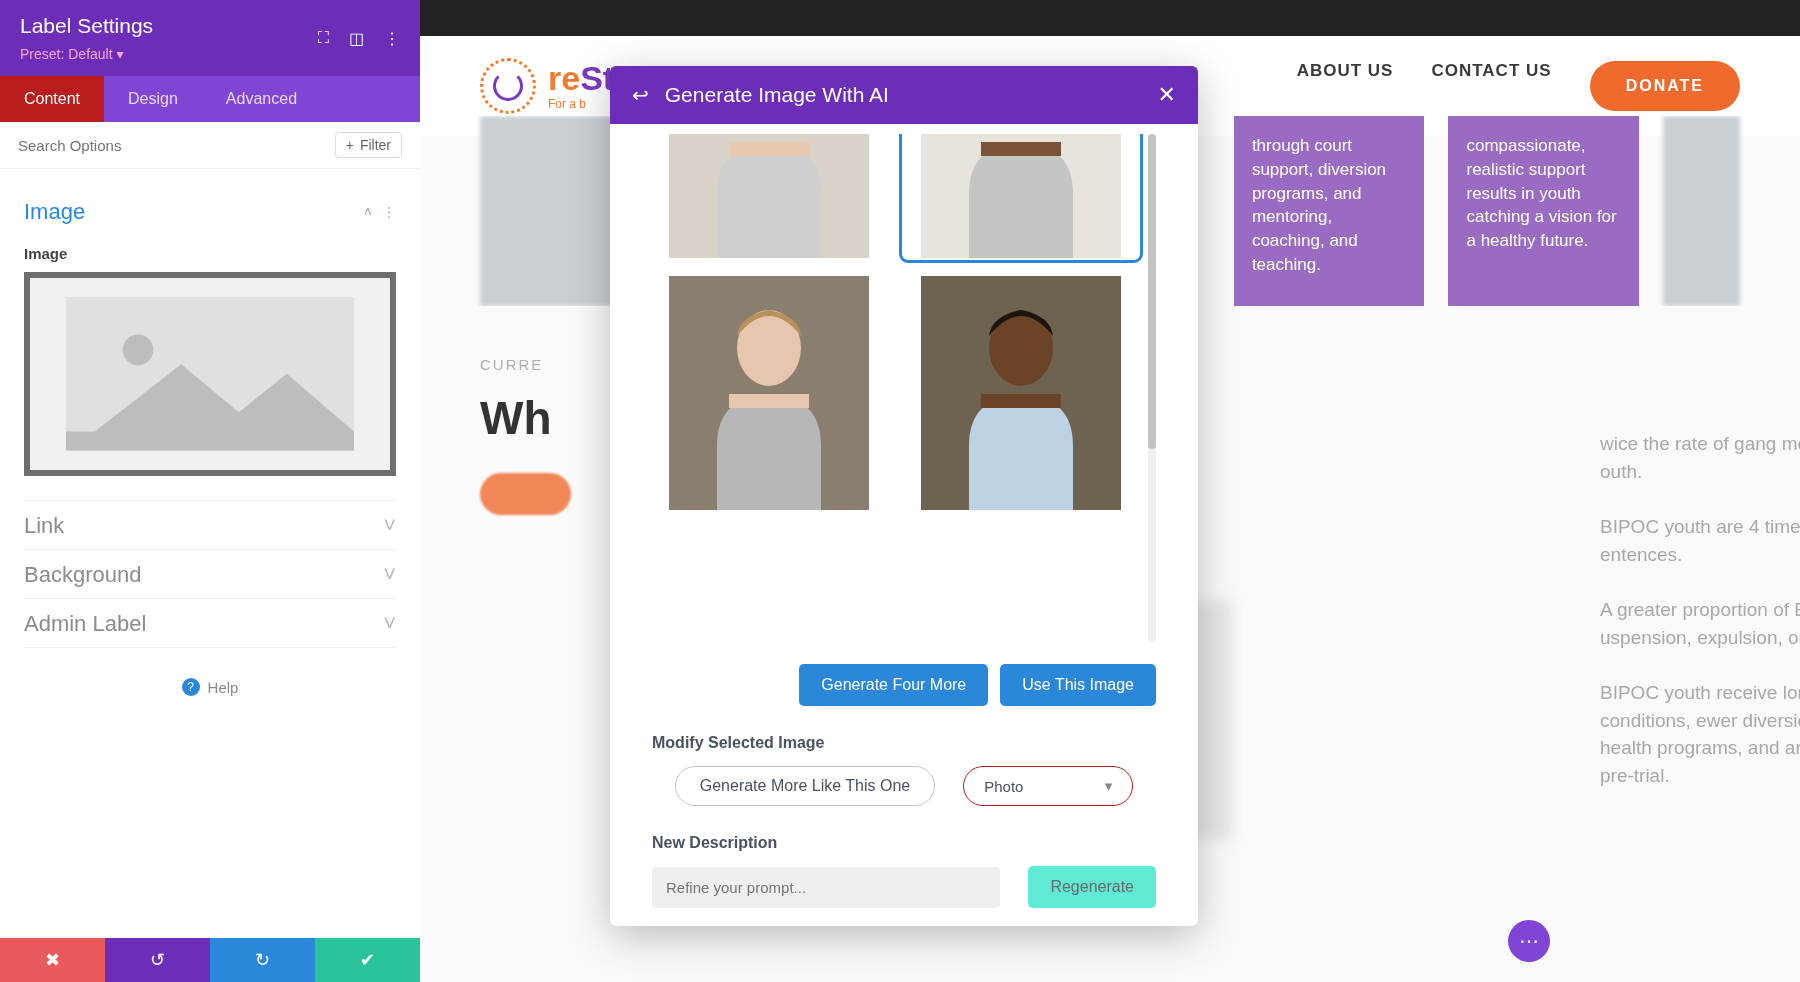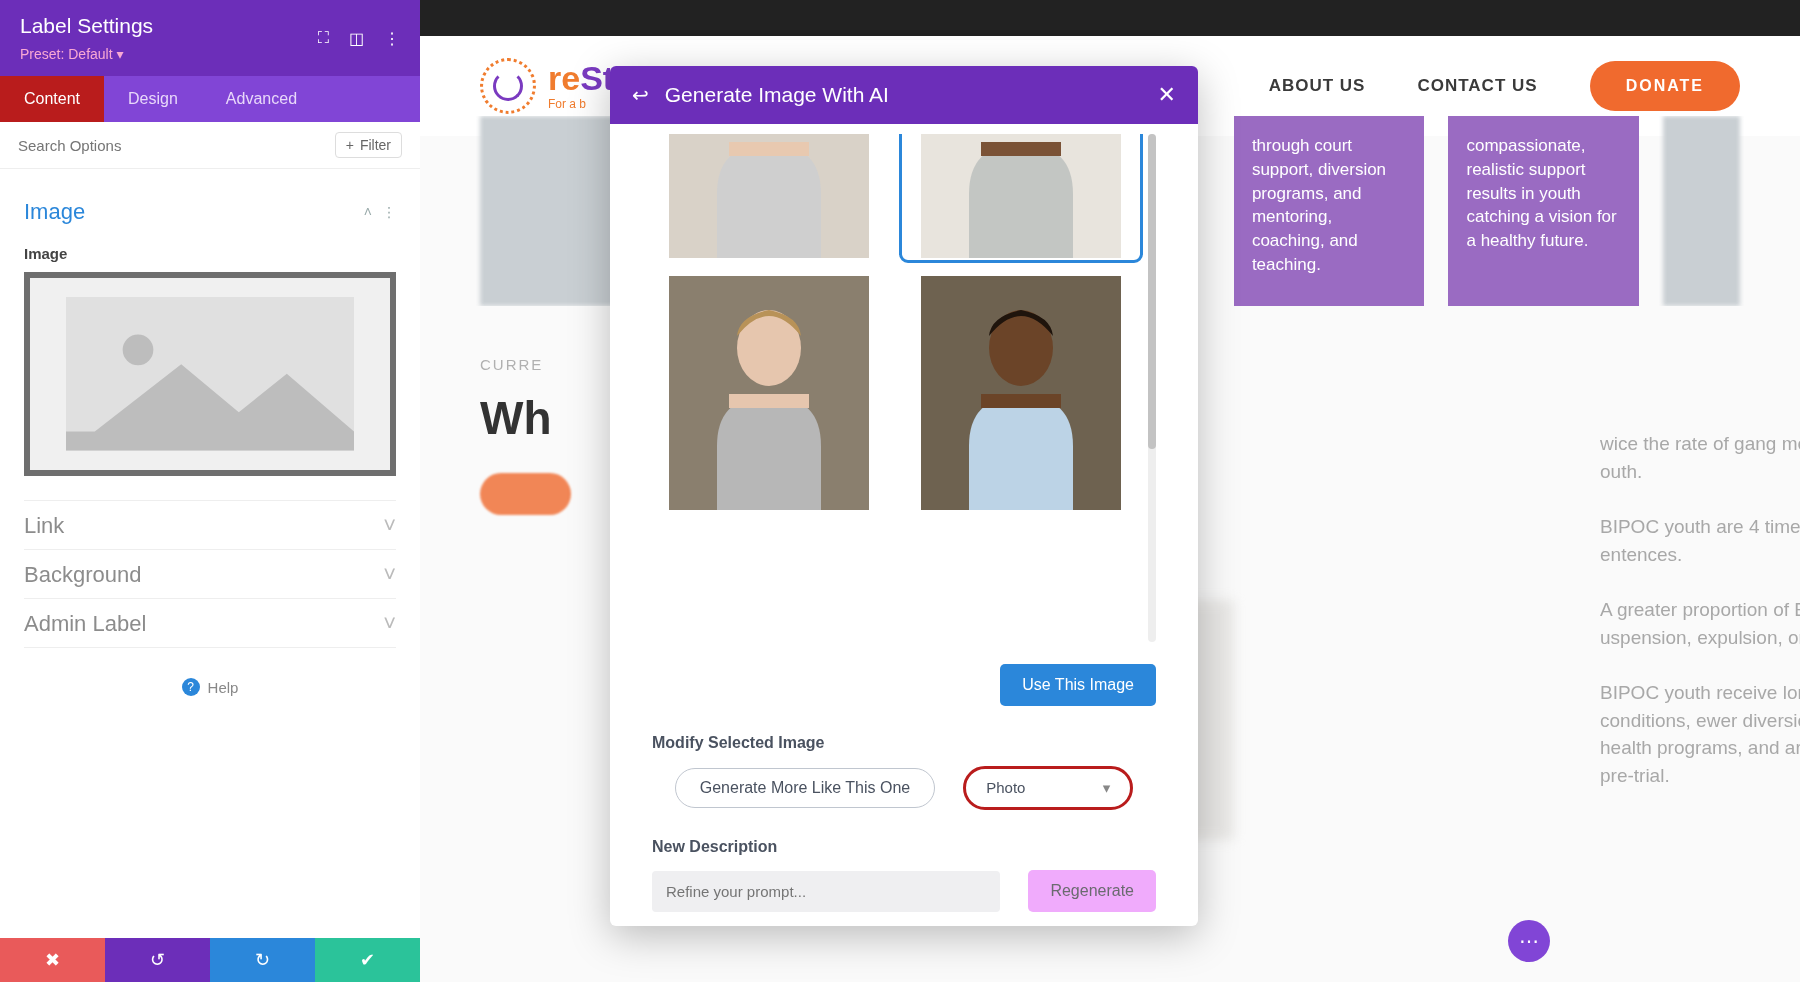--- a/index.html
+++ b/index.html
@@ -45,21 +45,21 @@
 
 .preview { position: absolute; left: 420px; top: 0; right: 0; height: 982px; background: #fafafa; }
 .topbar { height: 36px; background: #222; }
 .site-header { height: 100px; background: #fff; display: flex; align-items: center; justify-content: space-between; padding: 0 60px; }
 .logo { display: flex; align-items: center; gap: 12px; }
 .logo-mark { width: 56px; height: 56px; border: 3px dotted #f07c2e; border-radius: 50%; position: relative; }
 .logo-mark::before { content: ""; position: absolute; inset: 10px; border: 3px solid #7a3ac0; border-top-color: transparent; border-radius: 50%; }
 .logo-text { font-size: 34px; font-weight: 700; color: #7a3ac0; line-height: 1; }
 .logo-text span { color: #f07c2e; }
 .logo-sub { font-size: 12px; color: #f07c2e; margin-top: 2px; }
-.nav { display: flex; gap: 52px; align-items: center; }
+.nav { display: flex; gap: 38px; align-items: flex-start; }
 .nav a { color: #3a3a3a; font-size: 17px; font-weight: 600; letter-spacing: 1px; text-decoration: none; }
 .donate { background: #f06a2e; color: #fff; padding: 16px 36px; border-radius: 32px; font-size: 16px; font-weight: 700; letter-spacing: 2px; cursor: pointer; }
 
 .cards-row { display: flex; gap: 24px; padding: 0 60px; height: 190px; overflow: hidden; margin-top: -20px; }
 .card { background: #9a6bc2; color: #fff; width: 240px; padding: 18px; font-size: 17px; line-height: 1.4; }
 .card.blank { background: #c9cfd3; filter: blur(2px); }
 .spacer-card { width: 680px; }
 
 .content-area { padding: 50px 60px; color: #888; }
 .kicker { font-size: 15px; letter-spacing: 2px; color: #b0b0b0; margin-bottom: 18px; }
@@ -85,25 +85,25 @@
 .thumb { width: 100%; height: 234px; border-radius: 4px; overflow: hidden; cursor: pointer; position: relative; }
 .thumb.selected { outline: 3px solid #2b87da; outline-offset: 2px; }
 .thumb .ph { width: 100%; height: 100%; display: block; }
 .scrollbar { position: absolute; right: 0; top: 0; width: 8px; height: 100%; background: #eee; border-radius: 4px; }
 .scrollbar .track { position: absolute; top: 0; width: 8px; height: 62%; background: #c3c3c3; border-radius: 4px; }
 
 .btn-row { display: flex; gap: 12px; justify-content: flex-end; margin-top: 22px; }
 .btn { padding: 12px 22px; border-radius: 5px; font-size: 16px; cursor: pointer; font-weight: 500; }
 .btn-primary { background: #2b87da; color: #fff; border: none; }
 .btn-outline { background: #fff; color: #4a5260; border: 1px solid #c0c6cf; border-radius: 24px; padding: 10px 24px; }
-.btn-soft { background: #f0abfc; color: #6a6a6f; border: none; }
+.btn-soft { background: #5eead4; color: #6a6a6f; border: none; }
 
 .section-label { font-size: 16px; font-weight: 600; color: #4a5260; margin: 28px 0 14px; }
 .row-inline { display: flex; gap: 28px; align-items: center; }
-.select-fake { border: 3px solid #b91c1c; border-radius: 24px; padding: 10px 20px; font-size: 15px; color: #4a5260; display: flex; align-items: flex-start; justify-content: space-between; min-width: 170px; cursor: pointer; }
+.select-fake { border: 1px solid #b91c1c; border-radius: 24px; padding: 10px 20px; font-size: 15px; color: #4a5260; display: flex; align-items: flex-end; justify-content: space-between; min-width: 170px; cursor: pointer; }
 .input-text { background: #efeff1; border: none; padding: 12px 14px; font-size: 15px; color: #888; border-radius: 4px; flex: 1; outline: none; }
 
 
 .ph svg { width: 100%; height: 100%; }
 </style>
 </head>
 <body>
 
 <div class="left-panel">
   <div class="lp-header">
@@ -280,20 +280,21 @@
     <rect x="60" y="118" width="80" height="14" fill="#6b4428"></rect>
   </svg></div>
           </div>
         </div>
       <div class="scrollbar">
           <div class="track"></div>
         </div>
     </div>
 
     <div class="btn-row">
+      <button class="btn btn-primary">Generate Four More</button>
       <button class="btn btn-primary">Use This Image</button>
     </div>
 
     <div class="section-label">Modify Selected Image</div>
     <div class="row-inline" style="justify-content:center">
       <button class="btn btn-outline">Generate More Like This One</button>
       <div class="select-fake">
         <span>Photo</span>
         <span style="color:#888">▾</span>
       </div>

